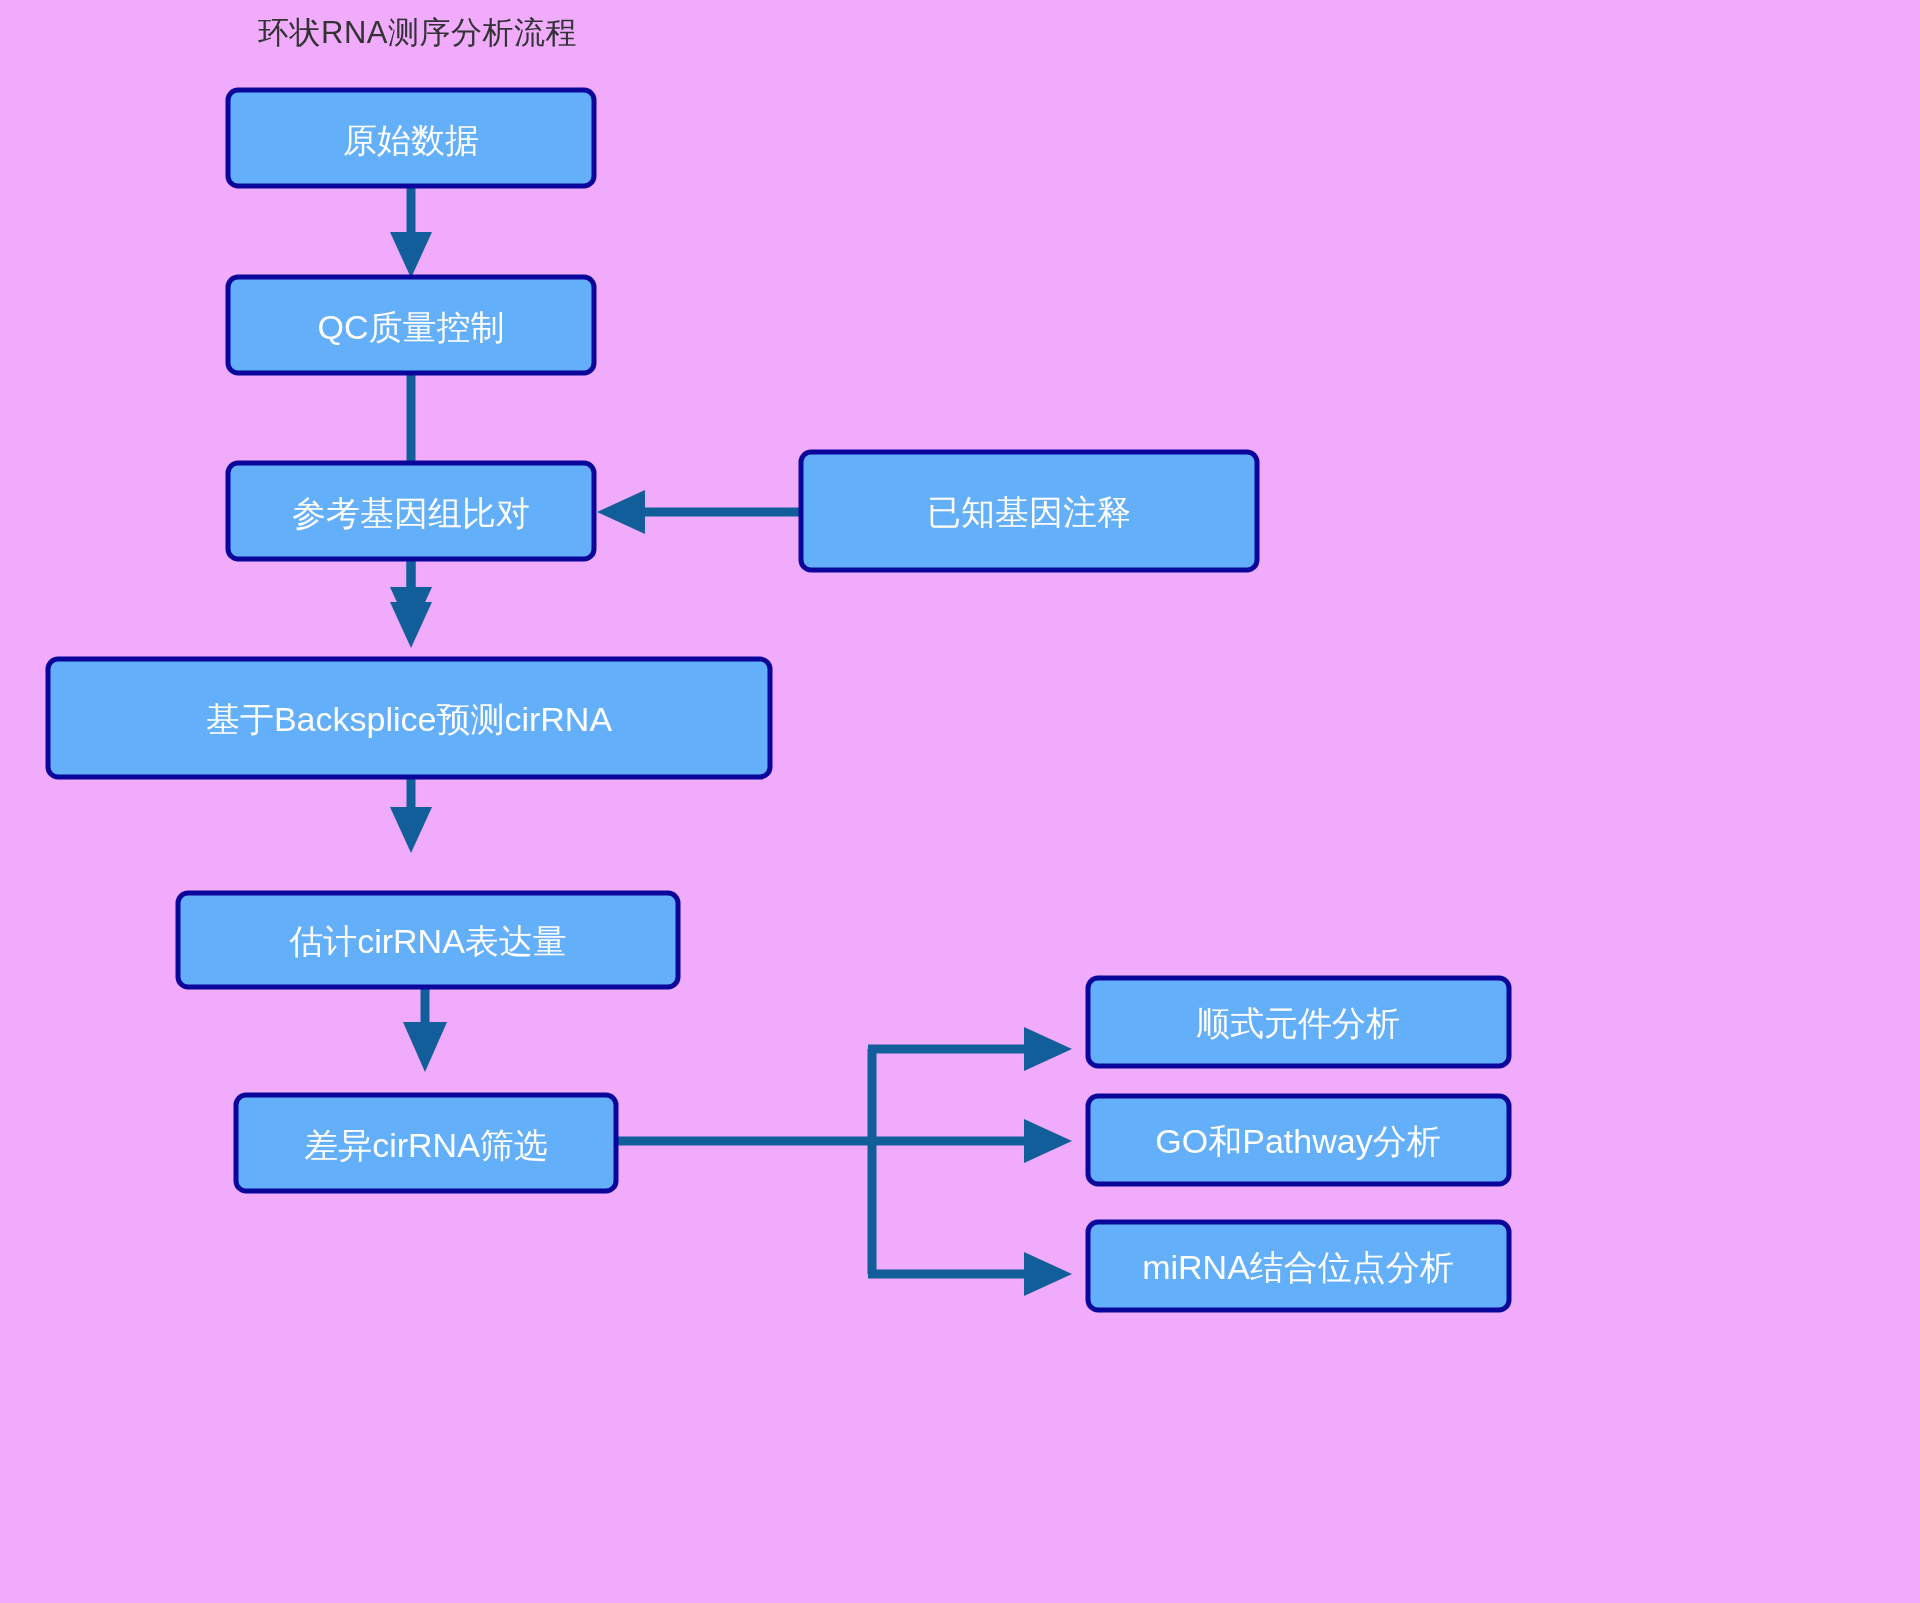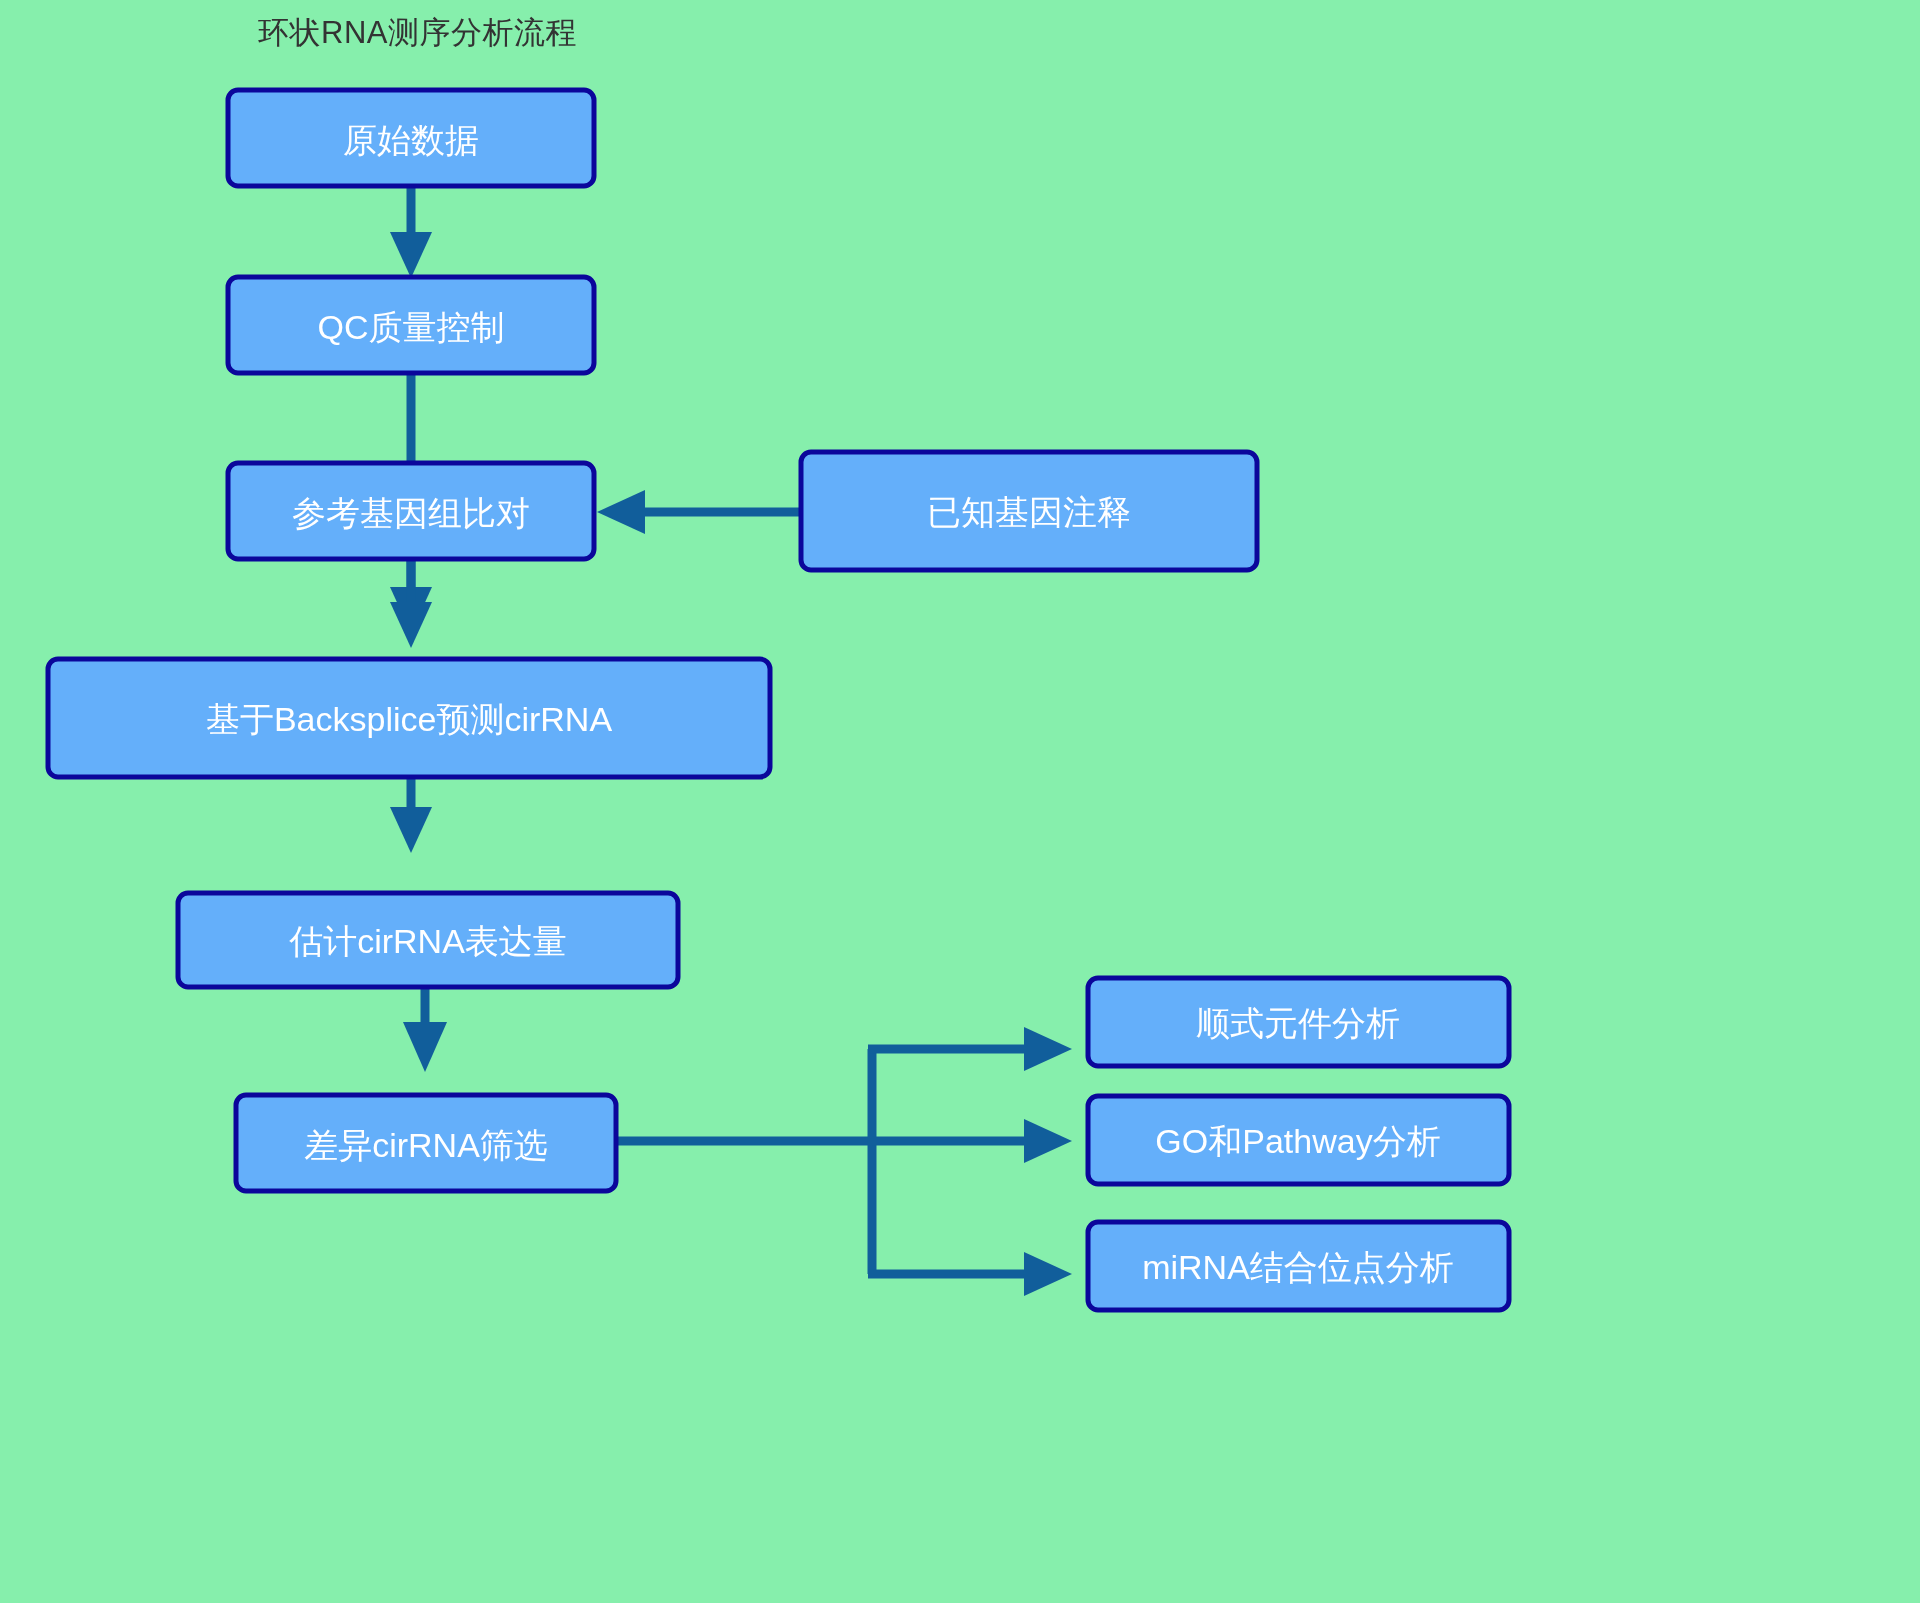--- a/index.html
+++ b/index.html
@@ -10,21 +10,21 @@
   body {
     width: 1920px;
     height: 1603px;
     font-family: "Liberation Sans", "DejaVu Sans", sans-serif;
     overflow: hidden;
   }
   #stage {
     position: relative;
     width: 1920px;
     height: 1603px;
-    background: #86efac;
+    background: #f0abfc;
   }
   .chart-title {
     position: absolute;
     left: 258px;
     top: 12px;
     font-size: 31px;
     color: #333333;
     letter-spacing: 0.5px;
     white-space: nowrap;
   }

